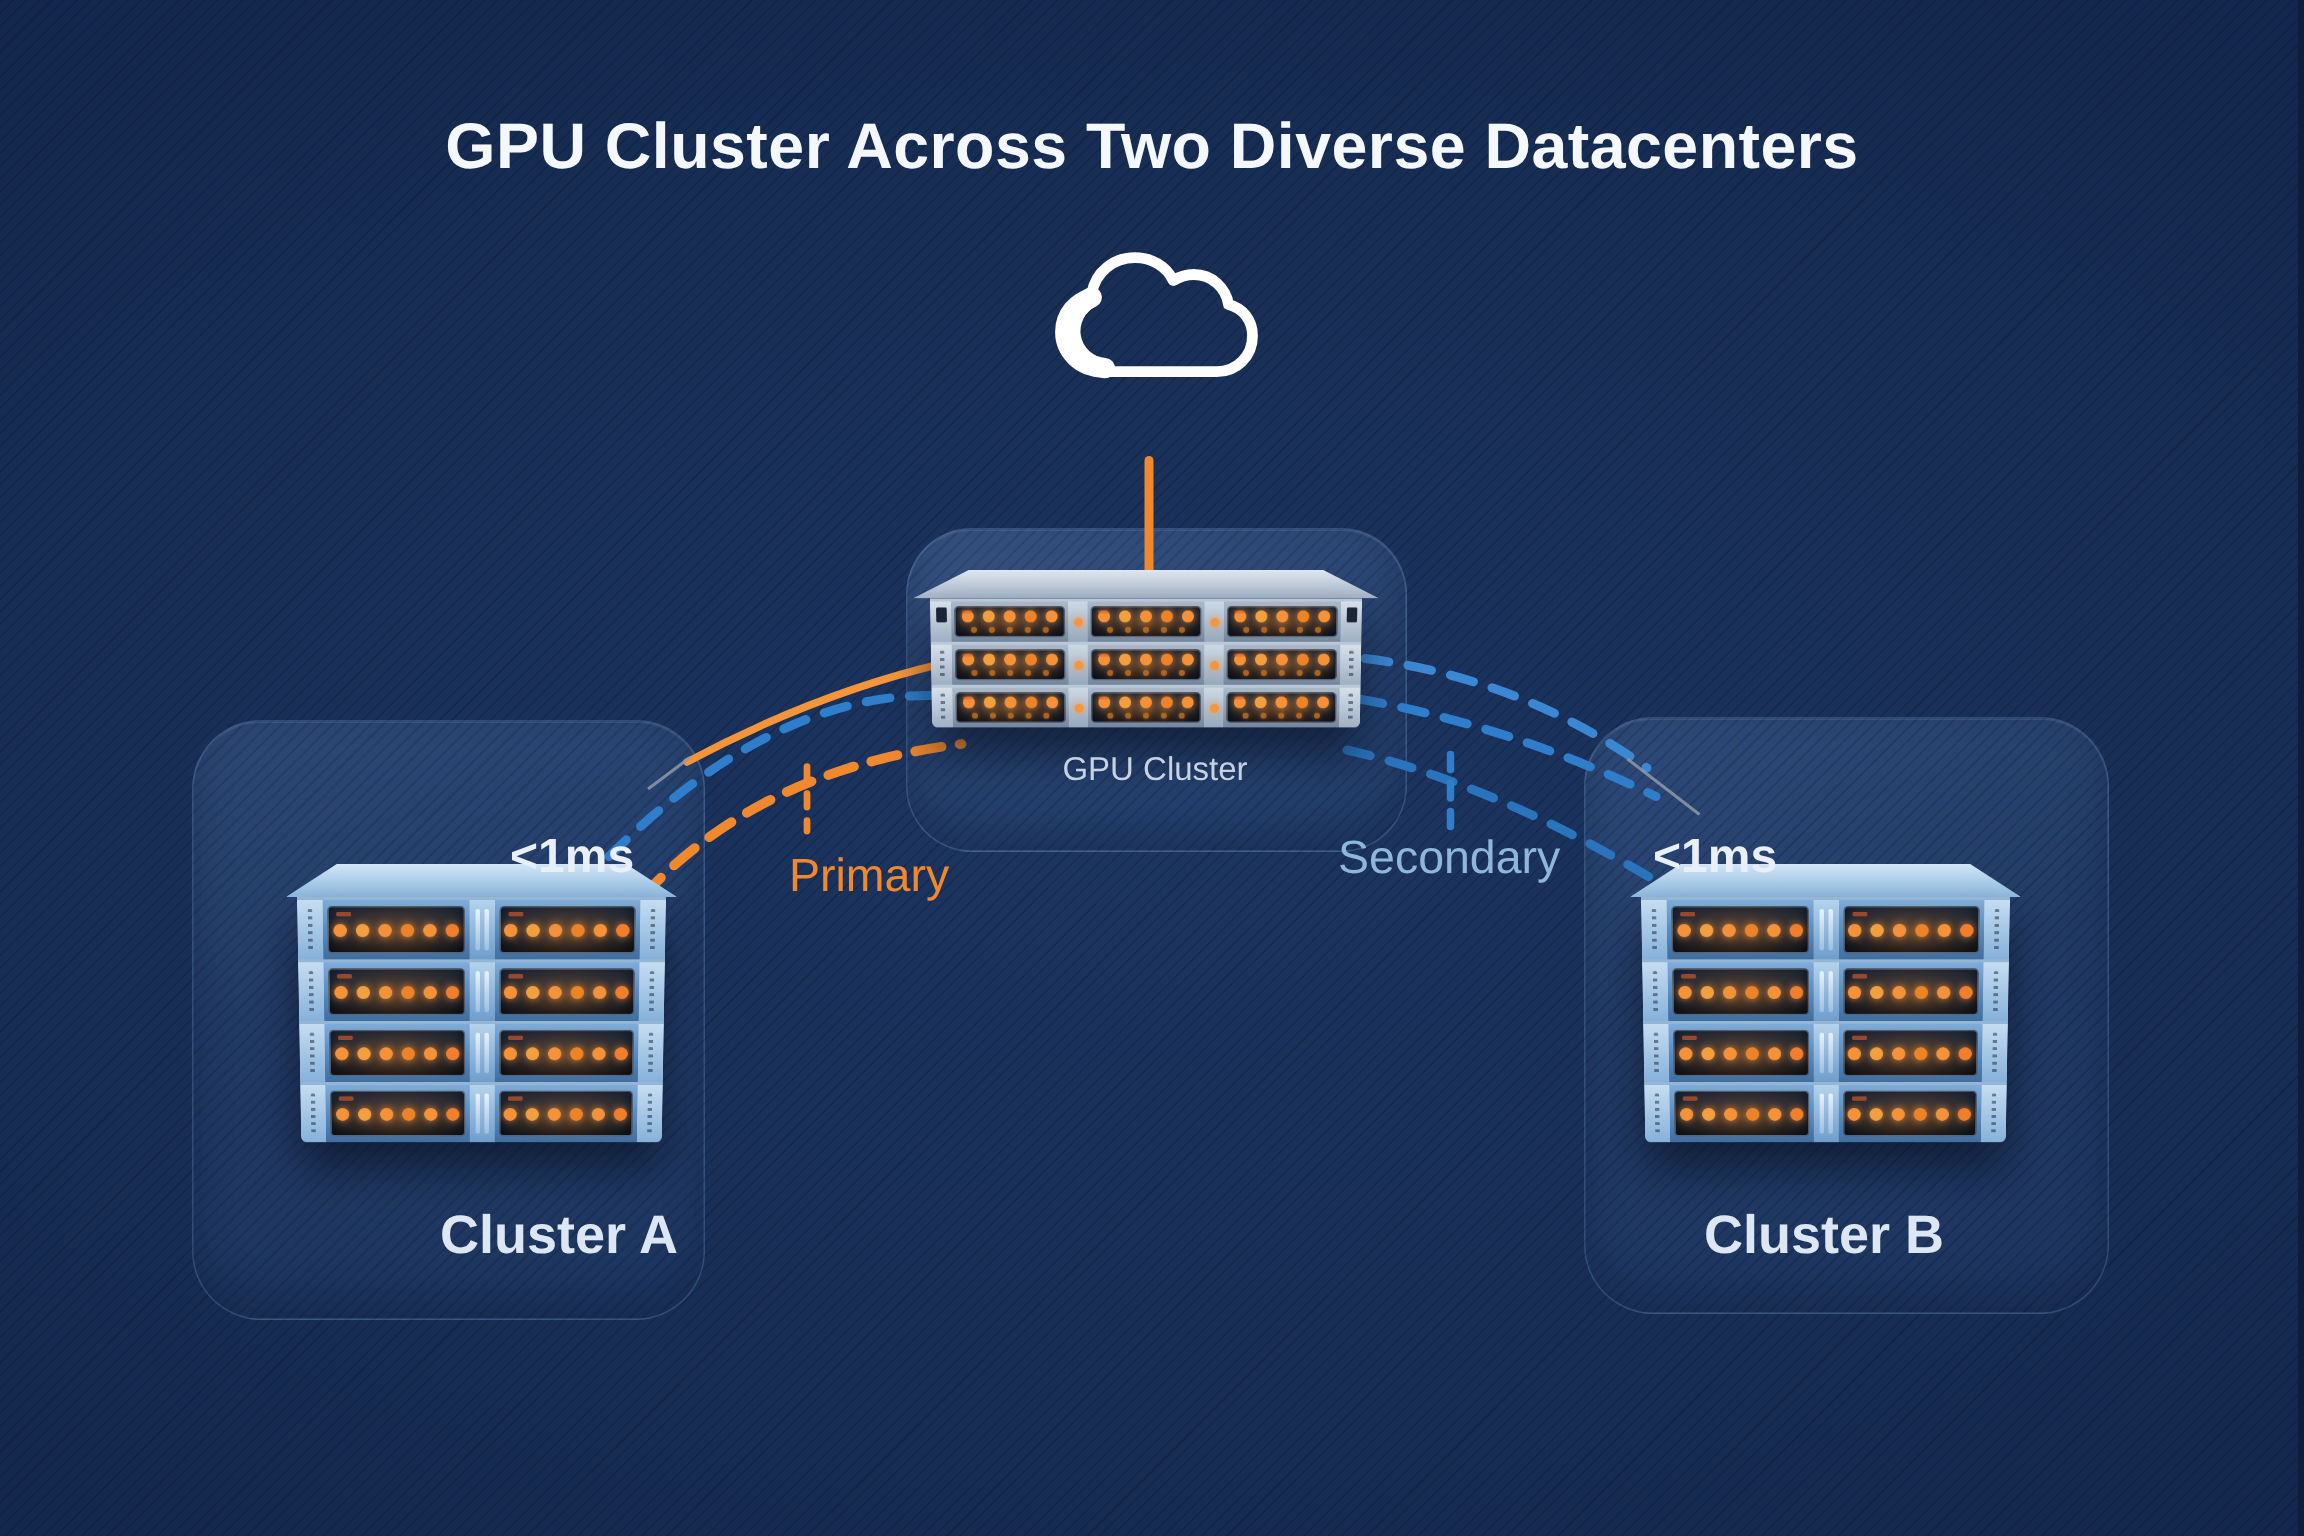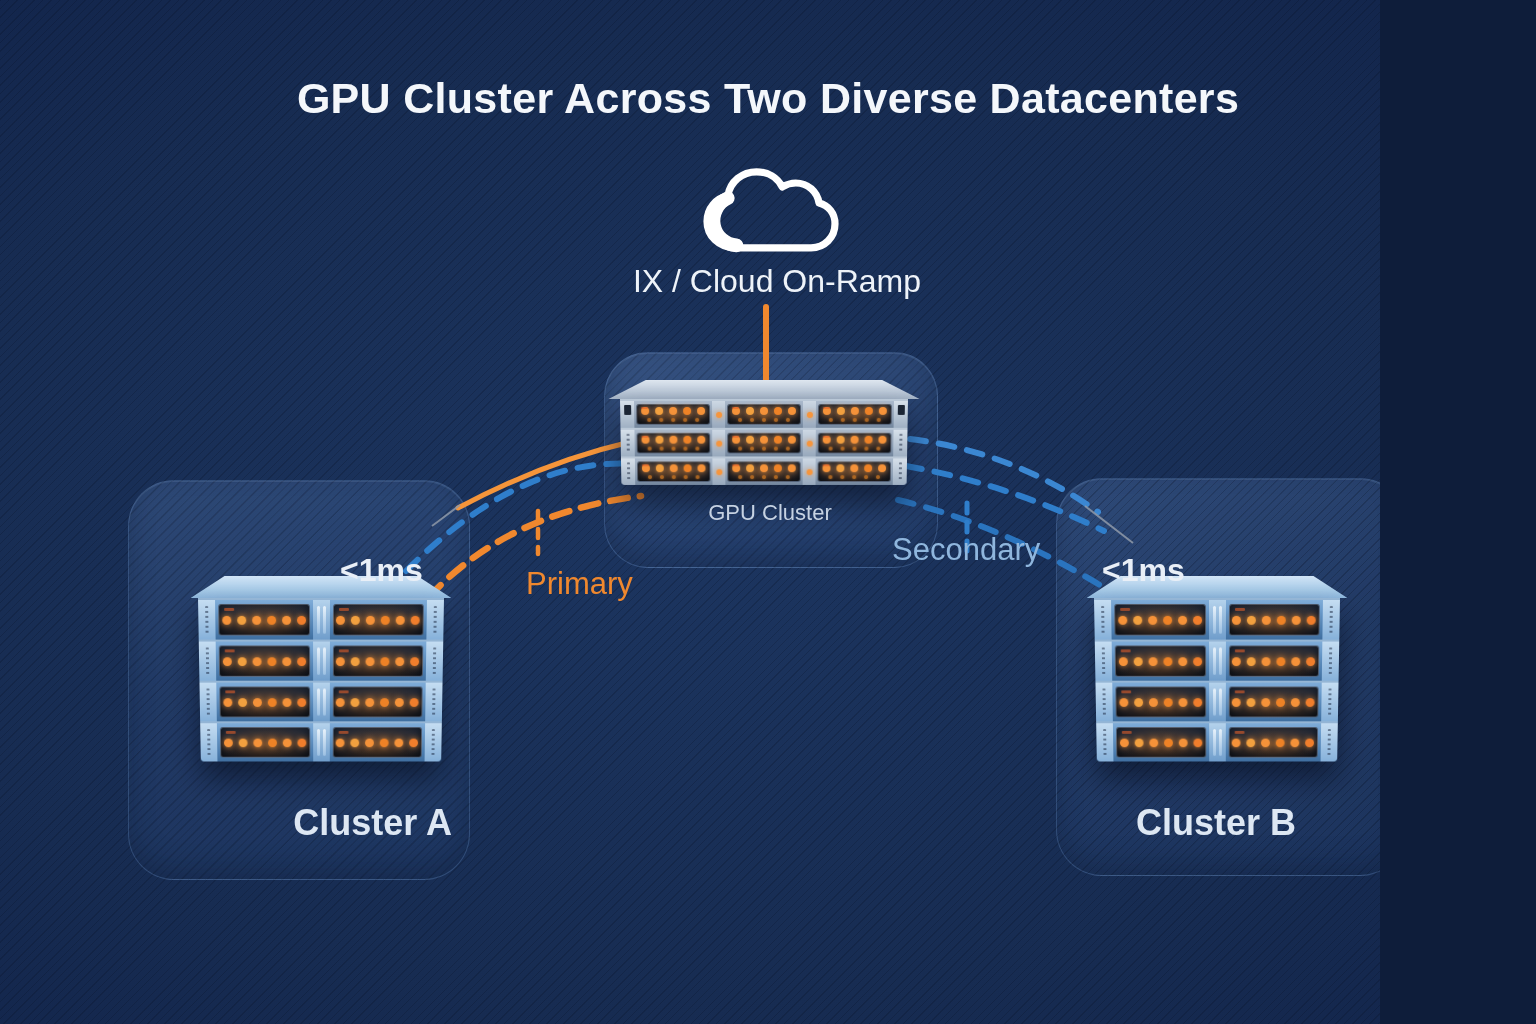--- a/index.html
+++ b/index.html
@@ -1,17 +1,17 @@
 <!DOCTYPE html>
 <html><head>
 <meta charset="utf-8">
 <style>
   html,body{margin:0;padding:0;background:#0e1d3a;}
   .canvas{
-    position:relative;width:1380px;height:1024px;overflow:hidden;
+    position:relative;width:1532px;height:1024px;overflow:hidden;
     font-family:"Liberation Sans","DejaVu Sans",sans-serif;
     background:
       repeating-linear-gradient(135deg, rgba(6,14,32,.22) 0 1px, rgba(0,0,0,0) 1px 6px),
       radial-gradient(120% 95% at 50% 52%, #1c3560 0%, #172c52 48%, #11234a 78%, #0d1c3c 100%);
   }
   .title{
     position:absolute;top:74px;left:0;width:1536px;margin:0;text-align:center;
     font-size:43px;font-weight:700;letter-spacing:.3px;color:#f4f7fb;
   }
   
@@ -89,34 +89,33 @@
   
   .node-label{position:absolute;z-index:4;text-align:center;color:#dde7f3;font-weight:600;}
   .label-gpu{left:640px;top:500px;width:260px;font-size:22px;color:#c6d2e2;font-weight:500;}
   .label-a{left:192px;top:802px;width:260px;font-size:36px;text-align:right;}
   .label-b{left:1086px;top:802px;width:260px;font-size:36px;}
   .latency{position:absolute;z-index:4;font-size:32px;font-weight:600;color:#e9eff7;margin-top:32px;}
   .latency-a{left:340px;top:520px;}
   .latency-b{left:1102px;top:520px;}
   .link-label{position:absolute;z-index:4;font-size:31px;font-weight:400;}
   .label-primary{left:526px;top:566px;color:#f0882e;text-align:center;}
-  .label-secondary{left:892px;top:532px;color:#8fb6dd;}
+  .label-secondary{left:892px;top:554px;color:#8fb6dd;}
 </style>
 </head>
 <body>
 
 <div class="canvas">
 
   <h1 class="title">GPU Cluster Across Two Diverse Datacenters</h1>
 
   <svg class="cloud-svg" viewBox="0 0 200 120">
     <path d="M 150 106 H 55 C 35 106 20 91 20 73 C 20 57 31 44 46 41 C 49 23 64 11 82 11 C 96 11 108 18 114 30 C 119 27 125 25 131 25 C 146 25 158 36 160 50 C 172 53 180 63 180 76 C 180 93 167 106 150 106 Z" fill="none" stroke="#ffffff" stroke-width="9" stroke-linejoin="round"></path>
     <path d="M 57 103 A 31 31 0 0 1 46 44" fill="none" stroke="#ffffff" stroke-width="17" stroke-linecap="round"></path>
   </svg>
-  <div class="cloud-label">IX / Cloud On-Ramp</div>
 
   <section class="panel panel-a"></section>
   <section class="panel panel-b"></section>
   <section class="panel panel-gpu"></section>
 
   <svg class="links" width="1536" height="1024" viewBox="0 0 1536 1024">
 
     <path d="M 766 307 L 766 392" stroke="#f0882e" stroke-width="6" fill="none" stroke-linecap="round"></path>
 
     <path d="M 458 508 Q 544 462 630 442" stroke="#f5953a" stroke-width="5" fill="none" stroke-linecap="round"></path>

